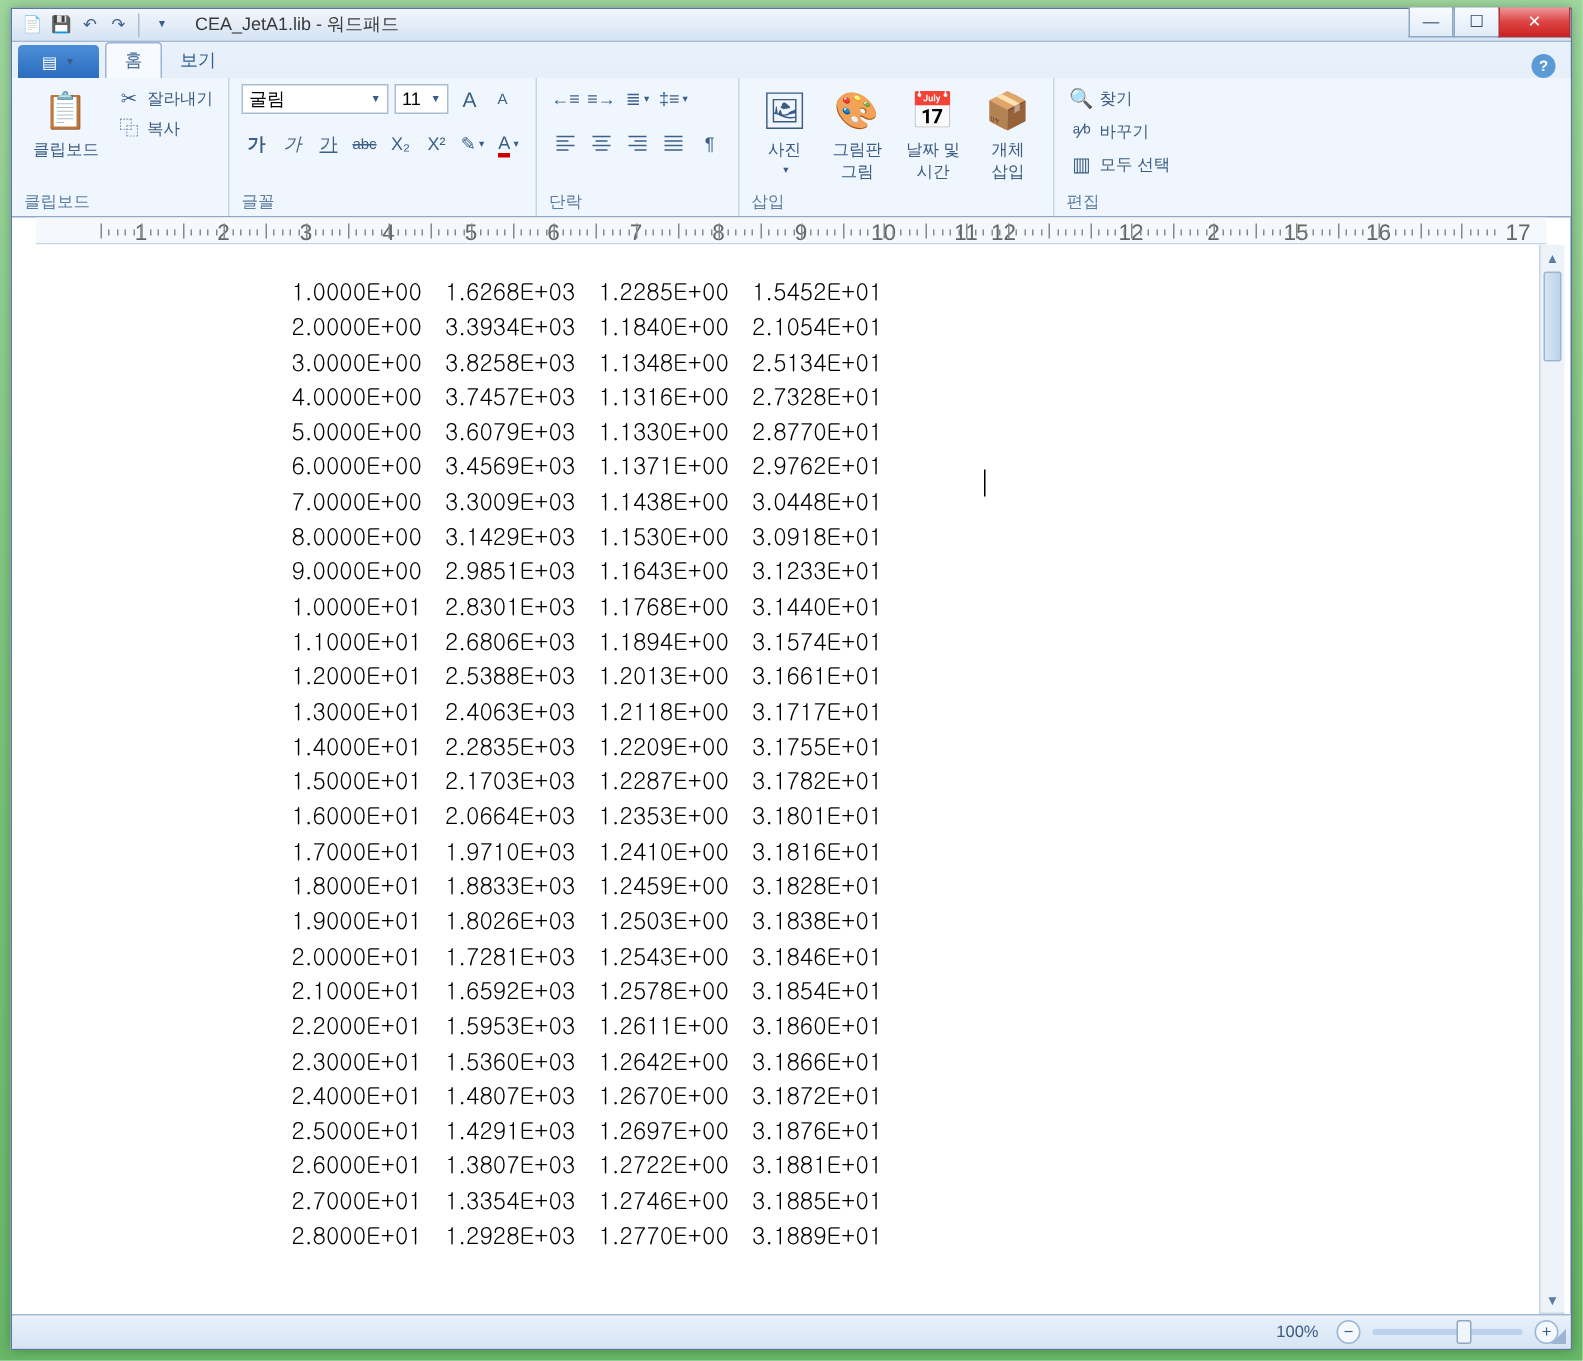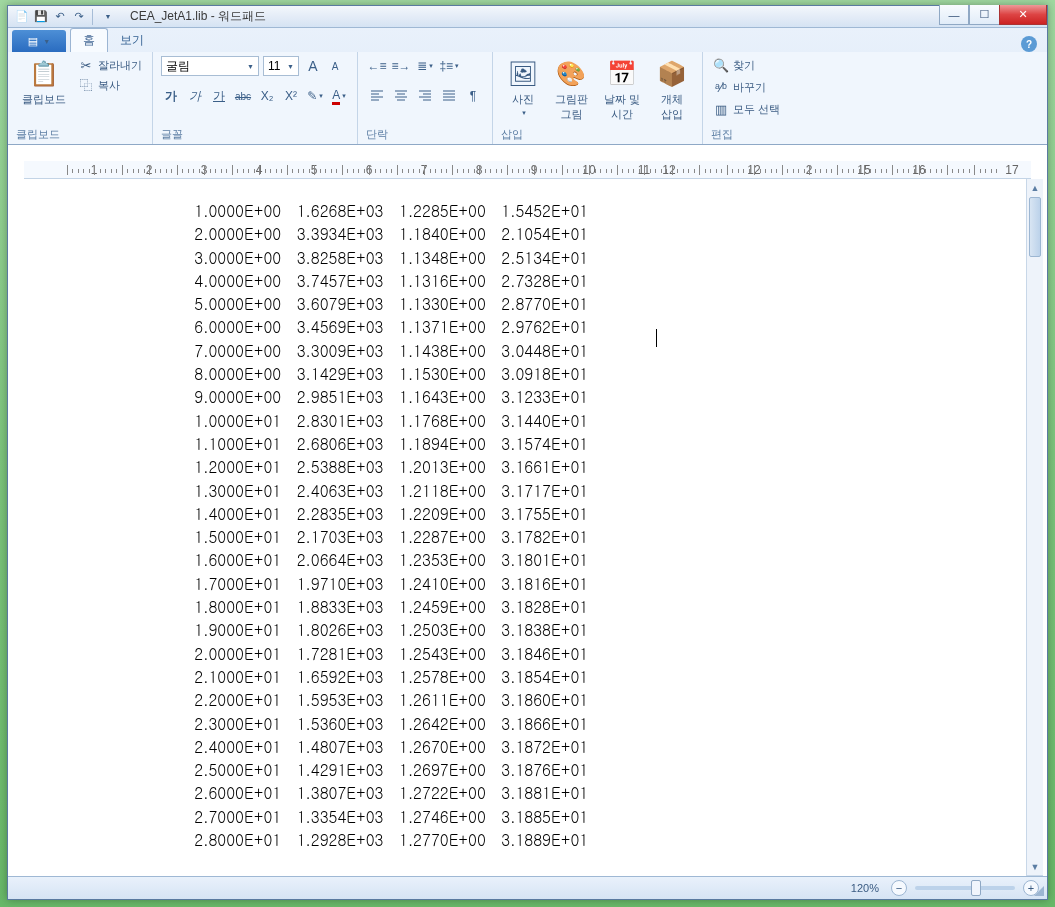--- a/index.html
+++ b/index.html
@@ -31,21 +31,21 @@
 .btn-sm .ico { width:16px;height:16px;display:inline-flex;align-items:center;justify-content:center;font-size:13px; }
 .col { display:flex;flex-direction:column;gap:2px;}
 .font-row { display:flex; gap:4px; align-items:center; margin-bottom:4px;}
 .font-name { width: 98px; height:20px; border:1px solid #a8bdd4; background:#fff; padding:0 4px; font-size:12px; display:flex;align-items:center;justify-content:space-between;}
 .font-size { width:36px; height:20px; border:1px solid #a8bdd4; background:#fff; padding:0 4px; font-size:12px;display:flex;align-items:center;justify-content:space-between;}
 .font-btns { display:flex; gap:2px;}
 .fbtn { width:20px;height:20px;border:1px solid transparent;display:flex;align-items:center;justify-content:center;font-size:12px;color:#3b5f88;}
 .para-row{display:flex;gap:2px;margin-bottom:4px;}
 .pbtn{width:22px;height:20px;display:flex;align-items:center;justify-content:center;font-size:12px;color:#3b5f88;}
 .pbtn svg{width:16px;height:16px;}
-.ruler { height: 18px; background:#f5f9fe; border-bottom:1px solid #c3d4e6; position:relative; font-size:12px; color:#666; overflow:hidden; margin:16px 16px 0 16px;}
+.ruler { height: 18px; background:#f5f9fe; border-bottom:1px solid #c3d4e6; position:relative; font-size:15px; color:#666; overflow:hidden; margin:0 16px 0 16px;}
 .ruler-track{position:absolute;left:40px;right:10px;top:0;bottom:0;}
 .ruler-tick{position:absolute;top:8px;width:1px;height:4px;background:#888;}
 .ruler-tick.major{top:4px;height:10px;}
 .ruler-num{position:absolute;top:2px;transform:translateX(-50%);}
 .doc-area { flex:1; background:#fff; position:relative; overflow:hidden; margin:0 2px;}
 .doc-scroll { position:absolute; left:14px; right:22px; top:0; bottom:0; background:#fff; overflow:hidden;}
 .doc-content { padding: 20px 0 0 160px; font-family: "Gulim","Courier New",monospace; font-size: 15.5px; line-height: 23.3px; color:#000; white-space: pre; }
 .vscroll{position:absolute;right:2px;top:0;bottom:0;width:17px;background:#eef3fa;border-left:1px solid #c8d7e8;}
 .vscroll-thumb{position:absolute;left:2px;right:2px;top:18px;height:60px;background:linear-gradient(90deg,#d8e5f3,#bcd2ea);border:1px solid #9cb6d2;border-radius:2px;}
 .vscroll-arrow{position:absolute;left:0;right:0;height:17px;display:flex;align-items:center;justify-content:center;font-size:9px;color:#5b7da3;}
@@ -461,21 +461,21 @@
       <div class="cursor-line"></div>
     </div>
     <div class="vscroll">
       <div class="vscroll-arrow top">▲</div>
       <div class="vscroll-thumb"></div>
       <div class="vscroll-arrow bot">▼</div>
     </div>
   </div>
 
   <div class="statusbar">
-    <span class="zoom-pct">120%</span>
+    <span class="zoom-pct">100%</span>
     <div class="zoom-btn">−</div>
     <div class="zoom-slider">
         <div class="zoom-slider-thumb"></div>
       </div>
     <div class="zoom-btn">+</div>
     <div class="resize-grip"></div>
   </div>
 
 </div>
 

